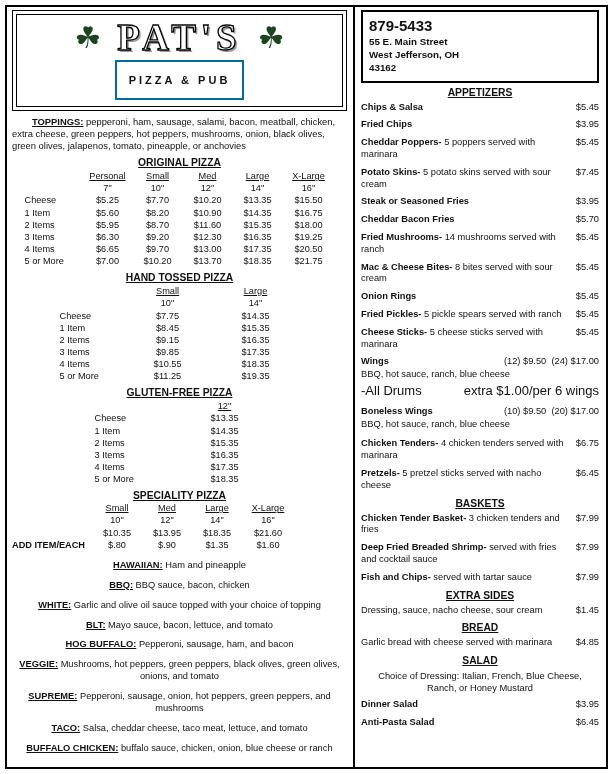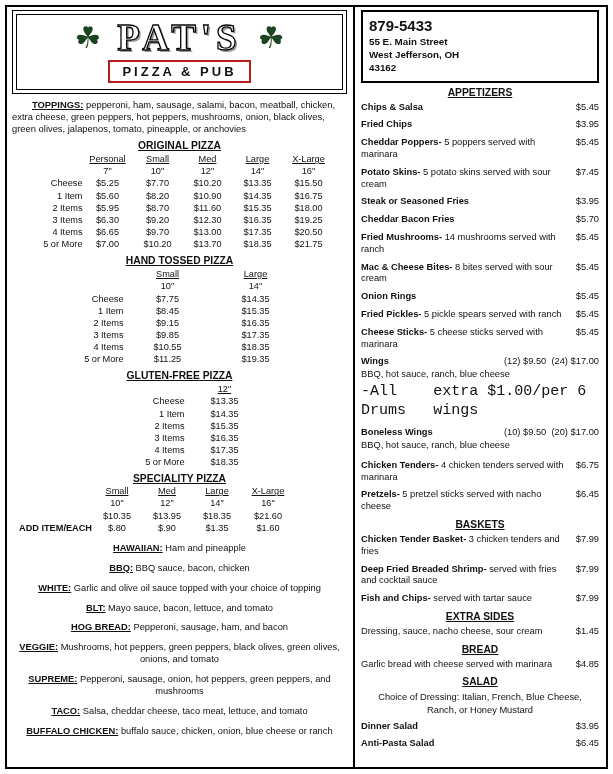--- a/index.html
+++ b/index.html
@@ -18,29 +18,29 @@
   .left { width:348px; border-right:2px solid #000; padding:3px 6px 4px 5px; overflow:hidden; }
   .logo-box { border:1.5px solid #000; padding:3px; margin-bottom:5px; }
   .logo-inner { border:1px solid #000; padding:4px 6px 6px; text-align:center; }
   .logo-row { display:flex; align-items:center; justify-content:center; gap:16px; }
   .shamrock { font-family:"DejaVu Sans", sans-serif; font-size:30px; line-height:1; color:#1d4420; }
   .logo-name {
     font-family:"Liberation Serif", serif; font-weight:bold; font-size:37px;
     letter-spacing:5px; color:#fff; -webkit-text-stroke:1.3px #000;
     text-shadow:2px 2px 0 #9a9a9a; line-height:1;
   }
-  .logo-sub { display:inline-block; border:2px solid #b91c1c; padding:2px 12px; font-weight:bold; font-size:13px; letter-spacing:3px; margin-top:4px; }
+  .logo-sub { display:inline-block; border:2px solid #0369a1; padding:12px 12px; font-weight:bold; font-size:11px; letter-spacing:3px; margin-top:4px; }
 
   .toppings { font-size:9.4px; line-height:1.28; margin:2px 0 4px; }
 
   .sec-title { text-align:center; font-weight:bold; font-size:10.3px; text-decoration:underline; margin:5px 0 1px; }
   table.ptable { border-collapse:collapse; margin:2px auto; font-size:9.2px; table-layout:fixed; }
   .ptable td, .ptable th { text-align:center; padding:0; line-height:1.32; font-weight:normal; white-space:nowrap; }
   .ptable th { font-weight:normal; }
-  .ptable .lab { text-align:right; }
+  .ptable .lab { text-align:left; }
   .ptable.spec { margin:0; }
   .ptable.spec .lab { font-weight:bold; }
 
   .types { margin-top:9px; }
   .ttype { font-size:9.3px; line-height:1.28; margin-bottom:8px;text-align:center; }
   .ttype .tlab { font-weight:bold; text-decoration:underline; }
 
   
   .right { flex:1; padding:3px 7px 4px 6px; overflow:hidden; }
   .contact-box { border:2px solid #000; padding:5px 6px 6px; display:flex; margin-bottom:4px; }
@@ -51,21 +51,21 @@
   .hours-label { font-size:10.3px; font-weight:bold; text-decoration:underline; }
   .hours-line { font-size:9.2px; font-weight:bold; line-height:1.4; white-space:nowrap; }
 
   .rsec-title { text-align:center; font-weight:bold; font-size:10.3px; text-decoration:underline; margin:3px 0 4px; }
   .item { display:flex; align-items:flex-start; margin-bottom:6px; font-size:9.3px; line-height:1.27; }
   .item.tight { margin-bottom:1px;gap:17px; }
   .item-text { flex:1; padding-right:8px; }
   .item-name { font-weight:bold; }
   .item-price { white-space:nowrap; }
   .subline { font-size:9.3px; line-height:1.25; margin-bottom:2px; }
-  .subrow { display:flex; justify-content:space-between; font-size:15px; line-height:1.25; margin-bottom:7px;font-family:Liberation Mono, monospace; }
+  .subrow { display:flex; justify-content:space-between; font-size:13px; line-height:1.25; margin-bottom:7px; }
   .dressing { text-align:center; font-size:9.3px; line-height:1.3; margin:0 14px 5px; }
 </style>
 </head>
 <body>
 
 <div class="sheet">
   <div class="frame">
 
     <div class="left">
 
@@ -312,21 +312,21 @@
           <div class="ttype">
           <span class="tlab">BBQ:</span><span> BBQ sauce, bacon, chicken</span>
         </div>
           <div class="ttype">
           <span class="tlab">WHITE:</span><span> Garlic and olive oil sauce topped with your choice of topping</span>
         </div>
           <div class="ttype">
           <span class="tlab">BLT:</span><span> Mayo sauce, bacon, lettuce, and tomato</span>
         </div>
           <div class="ttype">
-          <span class="tlab">HOG BREAD:</span><span> Pepperoni, sausage, ham, and bacon</span>
+          <span class="tlab">HOG BUFFALO:</span><span> Pepperoni, sausage, ham, and bacon</span>
         </div>
           <div class="ttype">
           <span class="tlab">VEGGIE:</span><span> Mushrooms, hot peppers, green peppers, black olives, green olives, onions, and tomato</span>
         </div>
           <div class="ttype">
           <span class="tlab">SUPREME:</span><span> Pepperoni, sausage, onion, hot peppers, green peppers, and mushrooms</span>
         </div>
           <div class="ttype">
           <span class="tlab">TACO:</span><span> Salsa, cheddar cheese, taco meat, lettuce, and tomato</span>
         </div>

